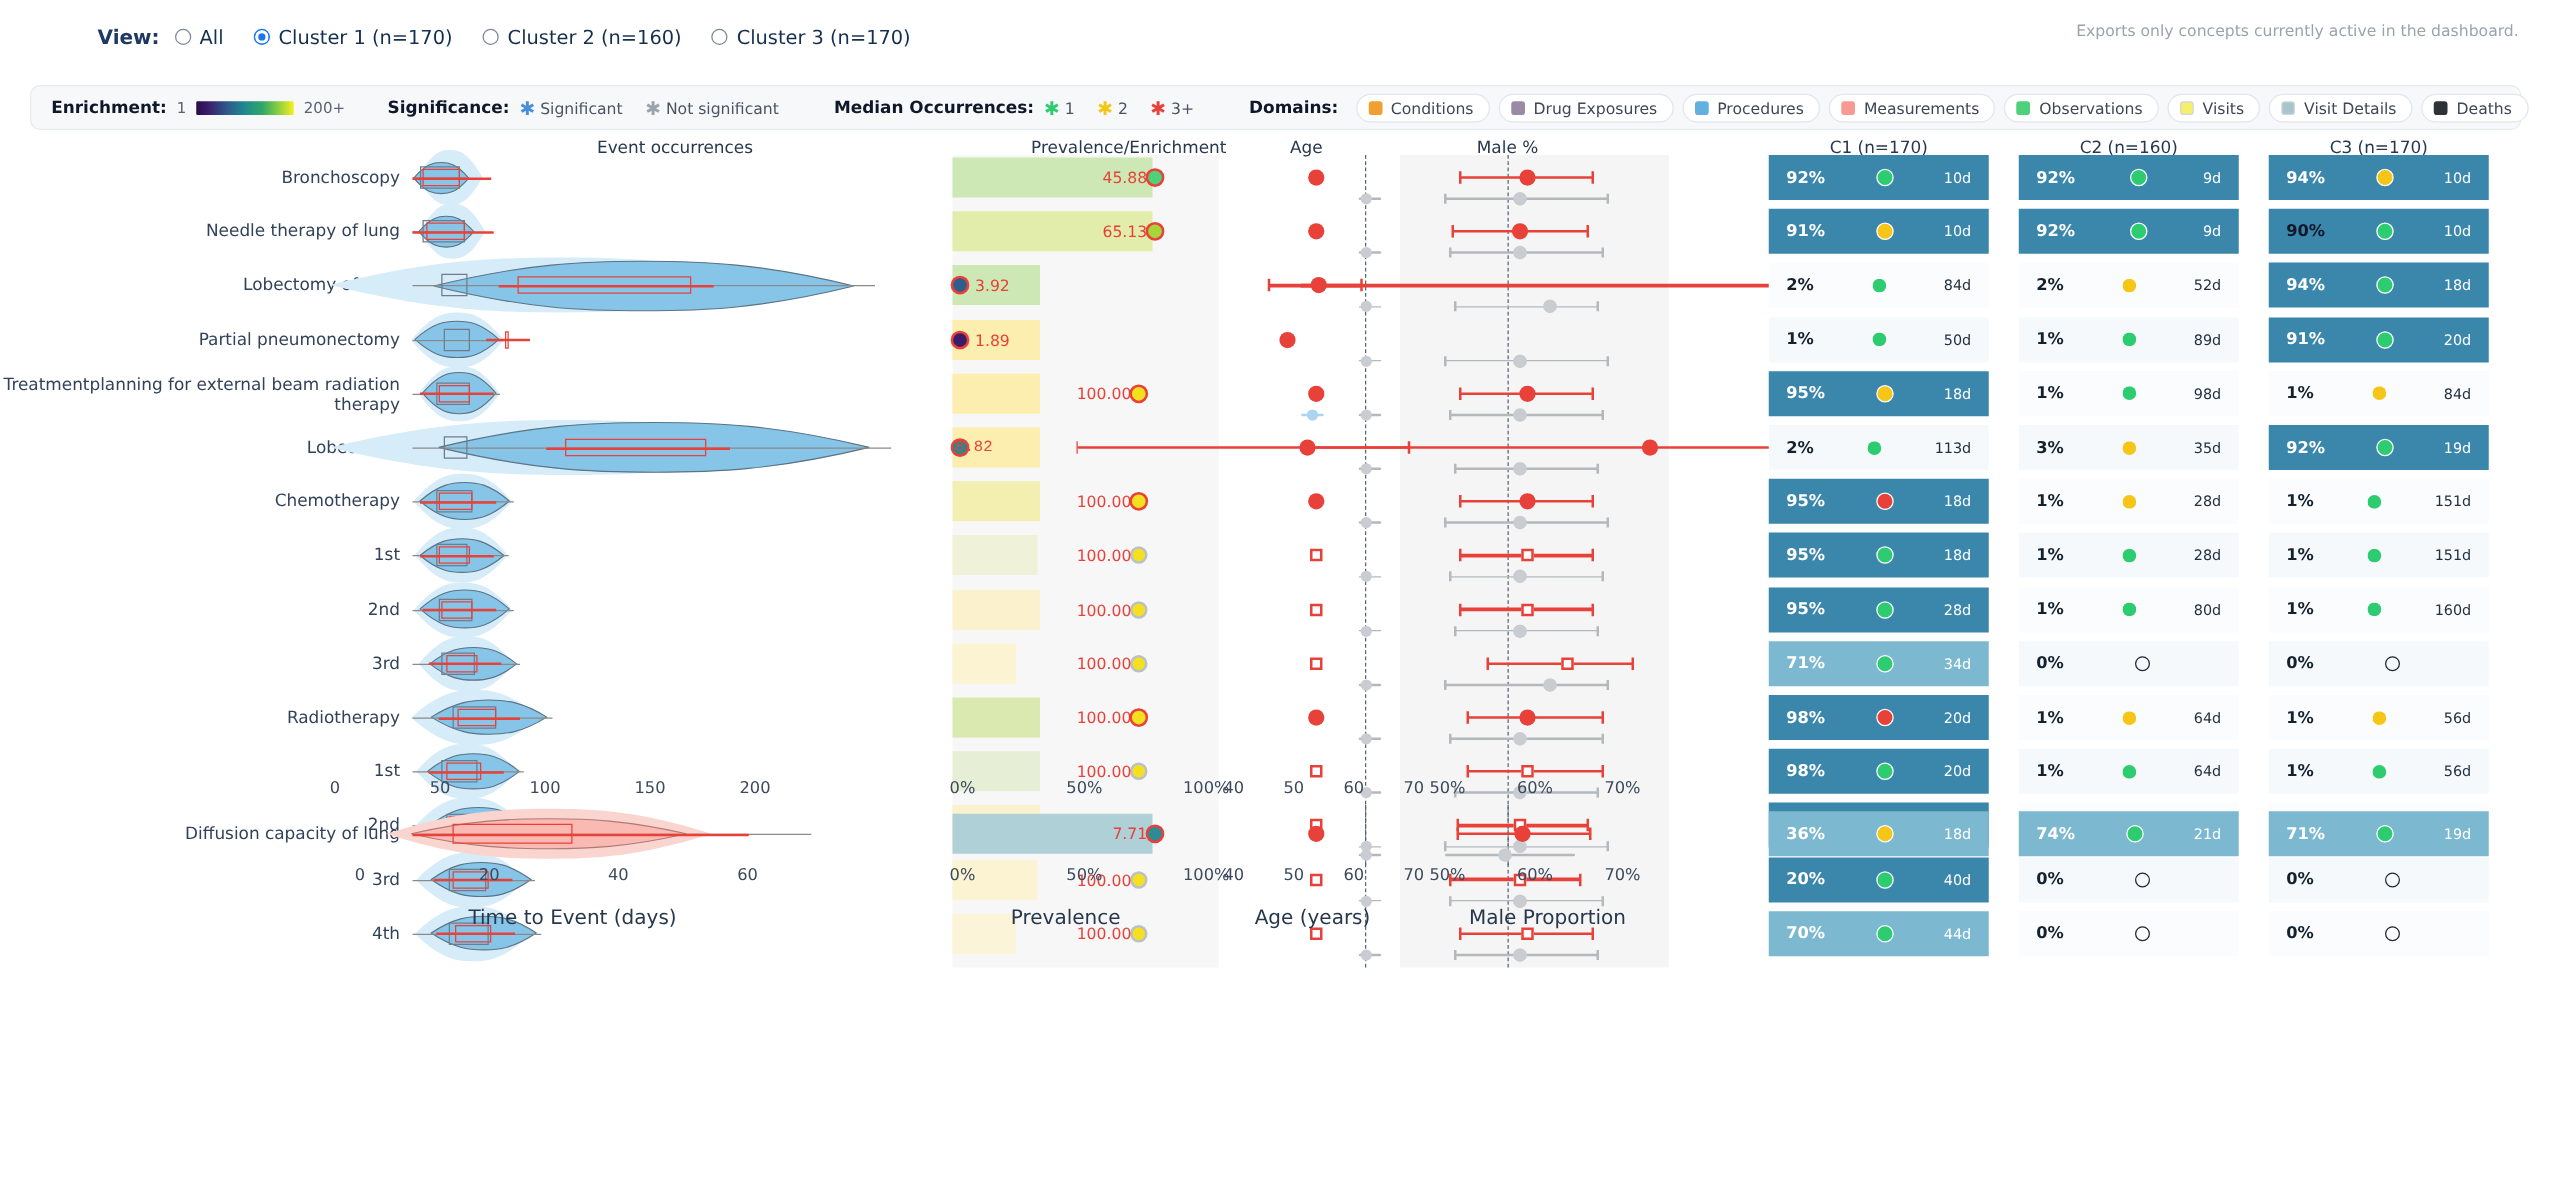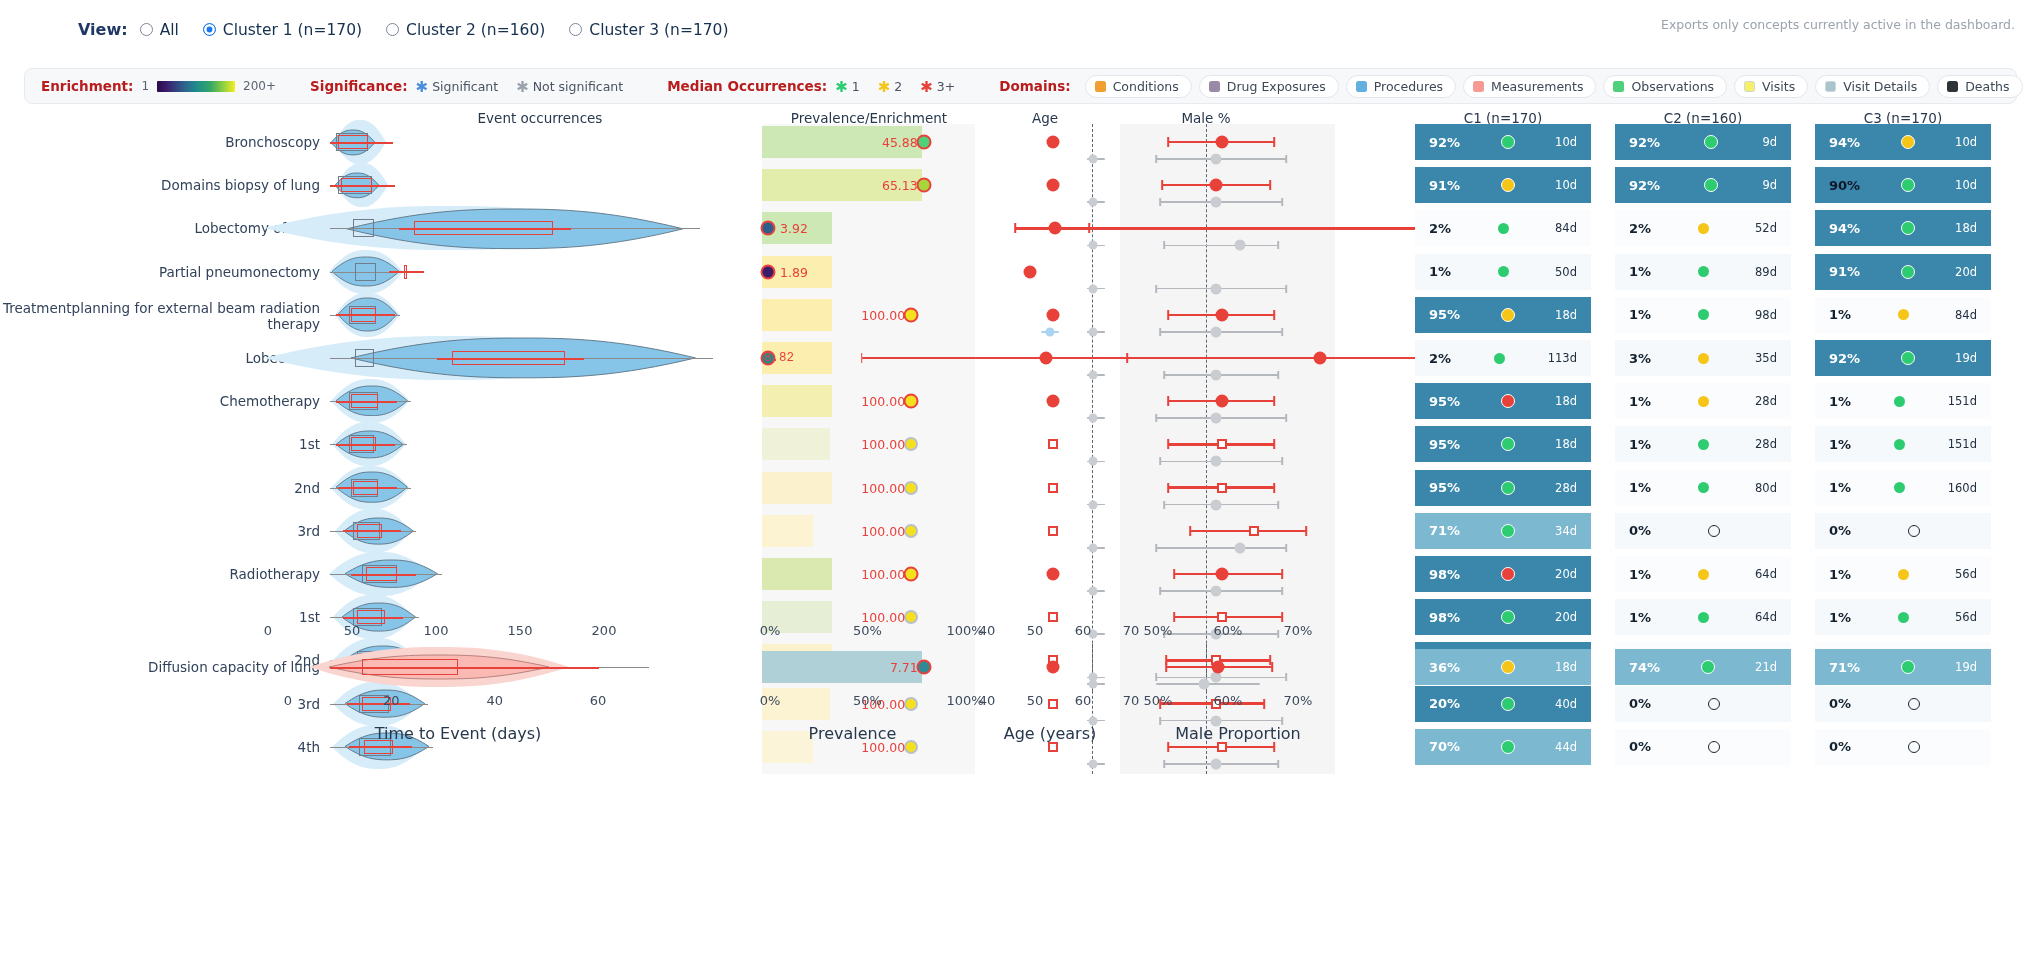--- a/index.html
+++ b/index.html
@@ -58,21 +58,21 @@
     margin: 6px 24px 0 24px;
     background: #f7f8fa;
     border: 1px solid #e7eaee;
     border-radius: 8px;
     height: 36px;
     display: flex; align-items: center;
     padding: 0 16px;
     gap: 0px;
   }
   .lg-group { display: flex; align-items: center; gap: 8px; margin-right: 34px; white-space: nowrap; }
-  .lg-title { font-size: 13.5px; font-weight: 700; color: #b91c1c; }
+  .lg-title { font-size: 13.5px; font-weight: 700; color: #0f172a; }
   .lg-small { font-size: 12px; color: #5b6572; }
   .grad-bar {
     width: 78px; height: 11px; border-radius: 1px;
     background: linear-gradient(to right, #2b0a49 0%, #3b1c6b 12%, #2f5d8c 33%, #1f8a8f 50%, #33a667 68%, #8fd03f 85%, #f5ee22 100%);
   }
   .star { font-size: 15px; line-height: 1; position: relative; top: 1px; }
   .star.sig { color: #4a90d9; }
   .star.nsig { color: #9aa3ad; }
   .star.g1 { color: #2ecc71; }
   .star.g2 { color: #f5c518; }
@@ -246,32 +246,32 @@
           <span>Visit Details</span>
         </span><span class="domain-chip">
           <span class="chip-sw" style="background: rgb(46, 51, 56);"></span>
           <span>Deaths</span>
         </span></span>
   </div>
 </div>
 
 <div class="plot-area" id="plot-area">
     <div class="col-title" style="left: 390px; top: 6px; width: 300px;">Event occurrences</div>
-    <div class="col-title" style="left: 719px; top: 6px; width: 300px;">Prevalence/Enrichment</div>
+    <div class="col-title" style="left: 753px; top: 6px; width: 300px;">Prevalence/Enrichment</div>
     <div class="col-title" style="left: 895px; top: 6px; width: 300px;">Age</div>
     <div class="col-title" style="left: 1056px; top: 6px; width: 300px;">Male %</div>
     <div class="col-title" style="left: 1353px; top: 6px; width: 300px;">C1 (n=170)</div>
     <div class="col-title" style="left: 1553px; top: 6px; width: 300px;">C2 (n=160)</div>
     <div class="col-title" style="left: 1753px; top: 6px; width: 300px;">C3 (n=170)</div>
     <div class="panel-bg" style="left: 762px; top: 20px; width: 213px; height: 650px; background: rgb(247, 247, 247);"></div>
     <div class="panel-bg" style="left: 762px; top: 540px; width: 213px; height: 48px; background: rgb(247, 247, 247);"></div>
     <div class="panel-bg" style="left: 1120px; top: 20px; width: 215px; height: 650px; background: rgb(245, 245, 245);"></div>
     <div class="panel-bg" style="left: 1120px; top: 540px; width: 215px; height: 48px; background: rgb(245, 245, 245);"></div>
     <div class="row-label" style="top: 30px; width: 320px; left: 0px;">Bronchoscopy</div>
-    <div class="row-label" style="top: 73.2px; width: 320px; left: 0px;">Domains biopsy of lung</div>
+    <div class="row-label" style="top: 73.2px; width: 320px; left: 0px;">Needle therapy of lung</div>
     <div class="row-label" style="top: 116.4px; width: 320px; left: 0px;">Lobectomy of lung</div>
     <div class="row-label" style="top: 159.6px; width: 320px; left: 0px;">Partial pneumonectomy</div>
     <div class="row-label" style="top: 195.8px; width: 320px; left: 0px;">Treatmentplanning for external beam radiation therapy</div>
     <div class="row-label" style="top: 246px; width: 320px; left: 0px;">Lobectomy</div>
     <div class="row-label" style="top: 289.2px; width: 320px; left: 0px;">Chemotherapy</div>
     <div class="row-label" style="top: 332.4px; width: 320px; left: 0px;">1st</div>
     <div class="row-label" style="top: 375.6px; width: 320px; left: 0px;">2nd</div>
     <div class="row-label" style="top: 418.8px; width: 320px; left: 0px;">3rd</div>
     <div class="row-label" style="top: 462px; width: 320px; left: 0px;">Radiotherapy</div>
     <div class="row-label" style="top: 505.2px; width: 320px; left: 0px;">1st</div>

